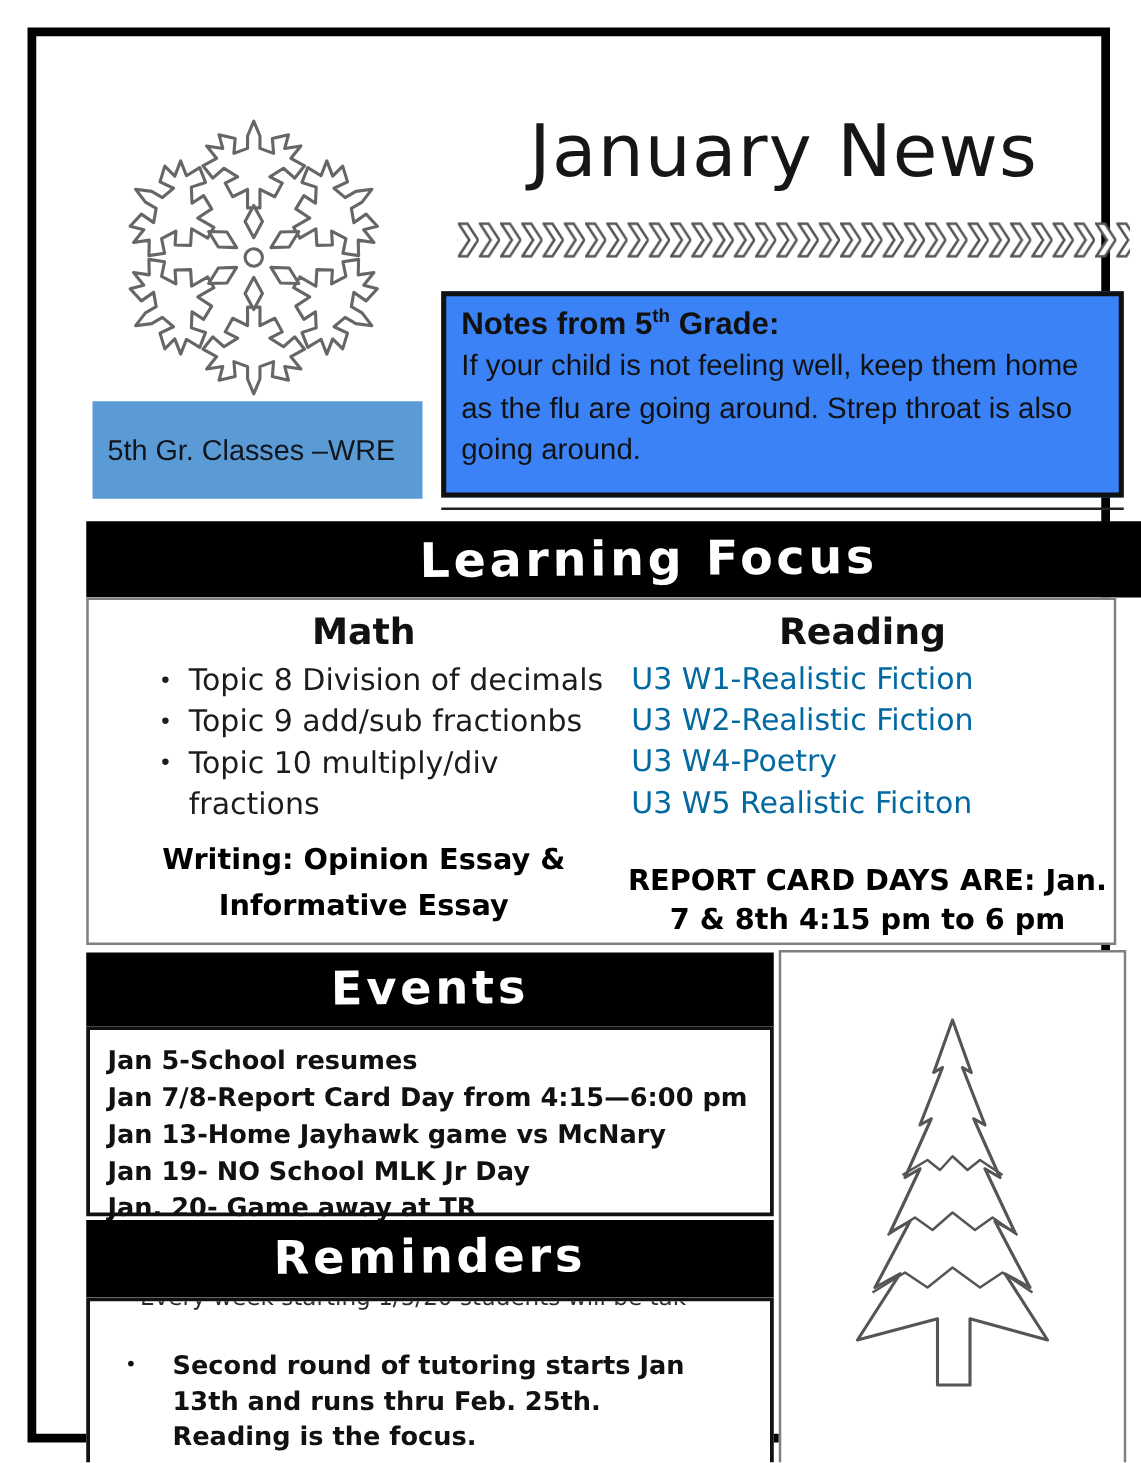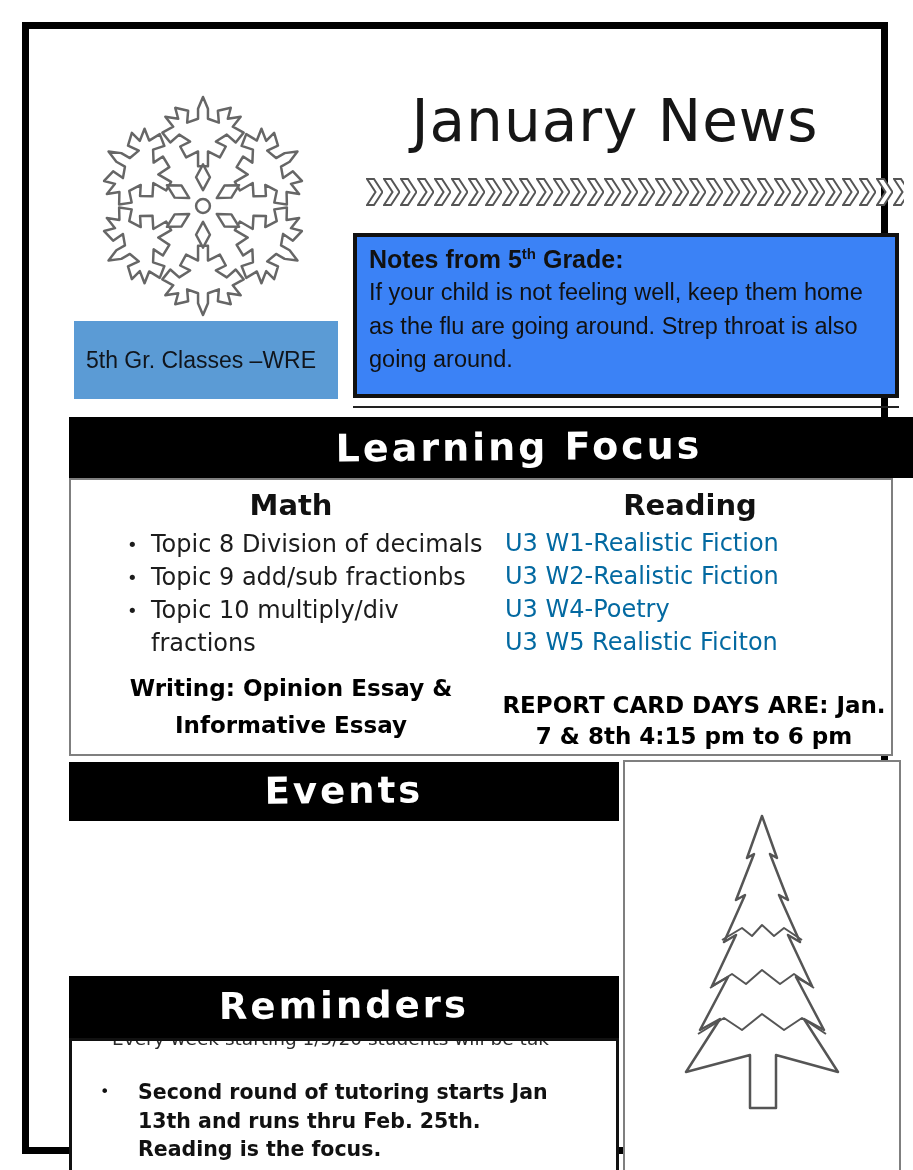--- a/index.html
+++ b/index.html
@@ -9,21 +9,21 @@
   }
   .outer-border {
     position:absolute; left:22px; top:22px; width:866px; height:1132px;
     border:7px solid #000; box-sizing:border-box; background:#fff;
   }
   .abs { position:absolute; }
 
   
   .snowflake { left:48px; top:58px; }
   .newsletter-title {
-    left:316px; top:58px; width:540px; text-align:center;
+    left:328px; top:58px; width:540px; text-align:center;
     font-family:"DejaVu Sans", sans-serif; font-weight:normal;
     font-size:58px; letter-spacing:1px; color:#161616; white-space:nowrap;
   }
   .chevron-band { left:337px; top:148px; }
 
   .notes-box {
     left:324px; top:204px; width:546px; height:165px; box-sizing:border-box;
     border:4px solid #111; padding:7px 12px; background:#3b82f6;
   }
   .notes-heading { font-size:25px; font-weight:bold; line-height:1.25; }
@@ -178,20 +178,27 @@
           <li>U3 W5 Realistic Ficiton</li>
         </ul>
       </div>
       <div class="abs writing-note">Writing: Opinion Essay &amp; Informative Essay</div>
       <div class="abs report-note">REPORT CARD DAYS ARE: Jan. 7 &amp; 8th 4:15 pm to 6 pm</div>
     </div>
 
     <div class="abs banner events-banner">
       <div class="hand">Events</div>
     </div>
+    <div class="abs events-box">
+      <div class="event-line">Jan 5-School resumes</div>
+      <div class="event-line">Jan 7/8-Report Card Day from 4:15—6:00 pm</div>
+      <div class="event-line">Jan 13-Home Jayhawk game vs McNary</div>
+      <div class="event-line">Jan 19- NO School MLK Jr Day</div>
+      <div class="event-line">Jan. 20- Game away at TR</div>
+    </div>
 
     <div class="abs banner reminders-banner">
       <div class="hand">Reminders</div>
     </div>
     <div class="abs reminders-box">
       <div class="clipped-line">
         <span>Every week starting 1/5/20 students will be tak</span>
       </div>
       <div class="reminder-item">
         <span class="bullet">•</span>

